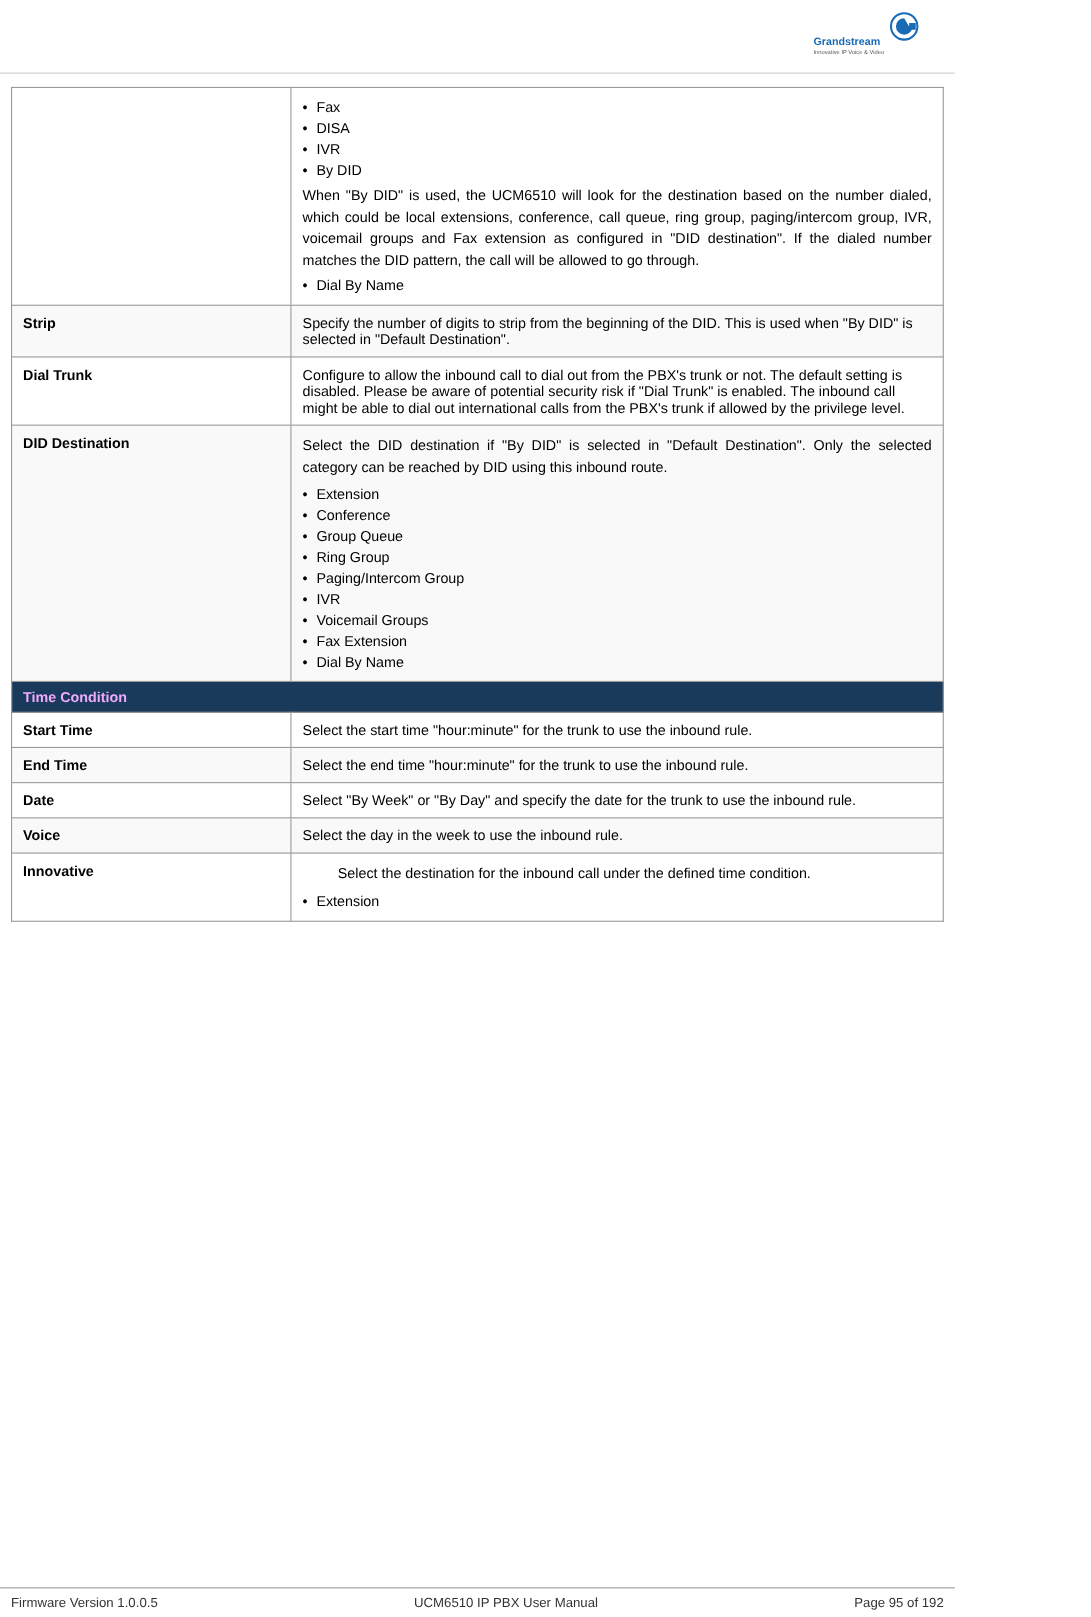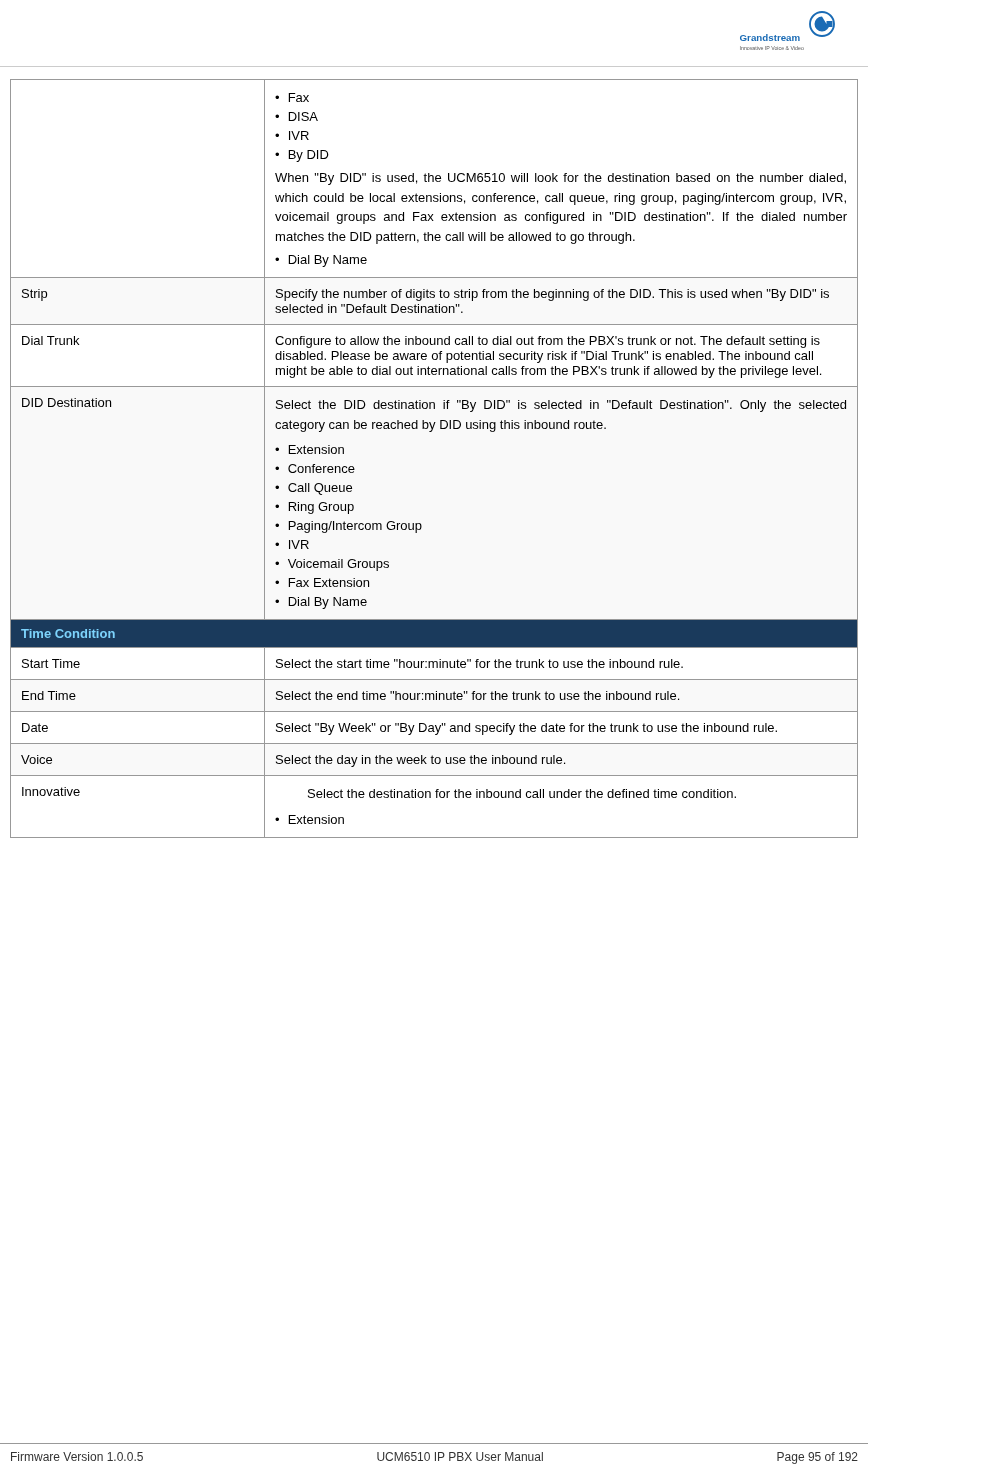--- a/index.html
+++ b/index.html
@@ -42,28 +42,28 @@
       border-collapse: collapse;
       table-layout: fixed;
     }
     td, th {
       border: 1px solid #999;
       padding: 8px 10px;
       vertical-align: top;
     }
     .col-label {
       width: 30%;
-      font-weight: normal;
+      font-weight: bold;
     }
     .col-desc {
       width: 70%;
     }
     .section-header td {
       background: #1a3a5c;
-      color: #7dd3fc;
+      color: #f0abfc;
       font-weight: bold;
       font-size: 13px;
       padding: 6px 10px;
       margin-left: 12px;
     }
     ul.bullet-list {
       list-style: none;
       padding: 0;
       margin: 0;
     }
@@ -148,21 +148,21 @@
           </td>
         </tr>
 
         <tr class="row-odd">
           <td class="col-label">DID Destination</td>
           <td class="col-desc">
             <p class="desc-text" style="text-align: justify;">Select the DID destination if "By DID" is selected in "Default Destination". Only the selected category can be reached by DID using this inbound route.</p>
             <ul class="bullet-list" style="margin-top:6px;">
               <li>Extension</li>
               <li>Conference</li>
-              <li>Call Queue</li>
+              <li>Group Queue</li>
               <li>Ring Group</li>
               <li>Paging/Intercom Group</li>
               <li>IVR</li>
               <li>Voicemail Groups</li>
               <li>Fax Extension</li>
               <li>Dial By Name</li>
             </ul>
           </td>
         </tr>
 

